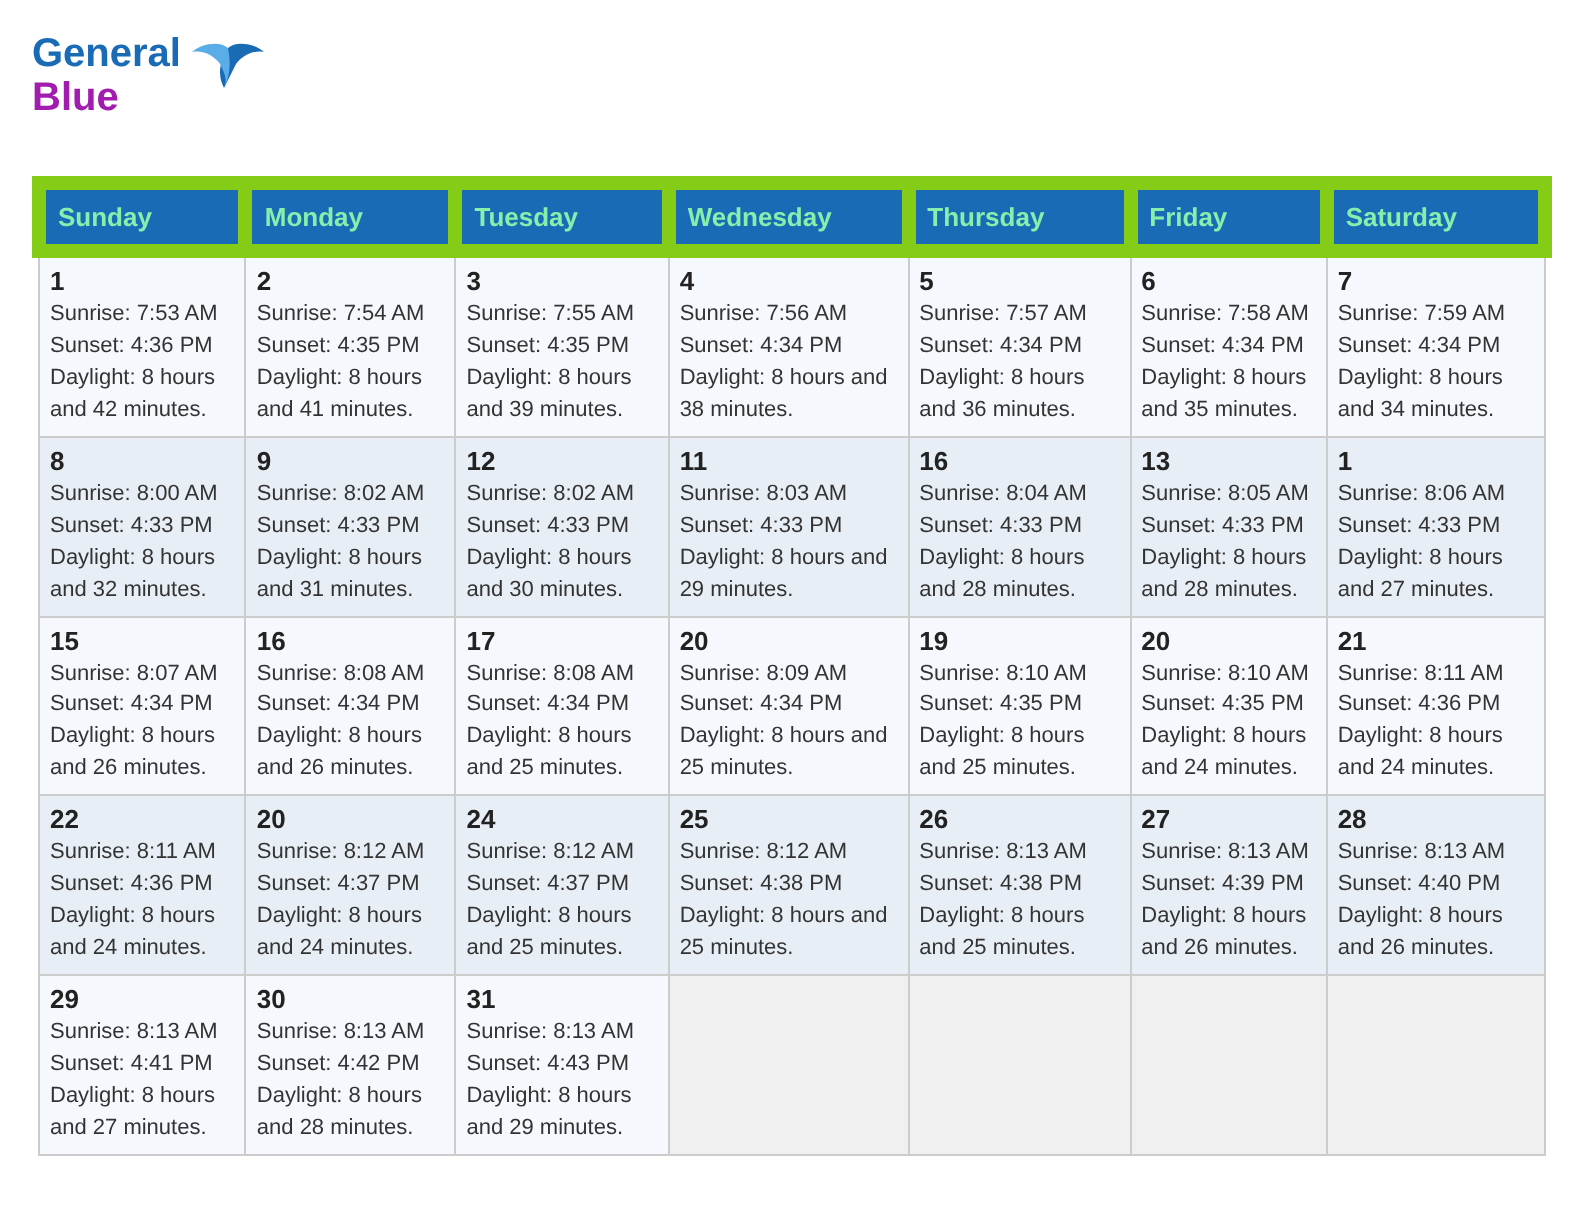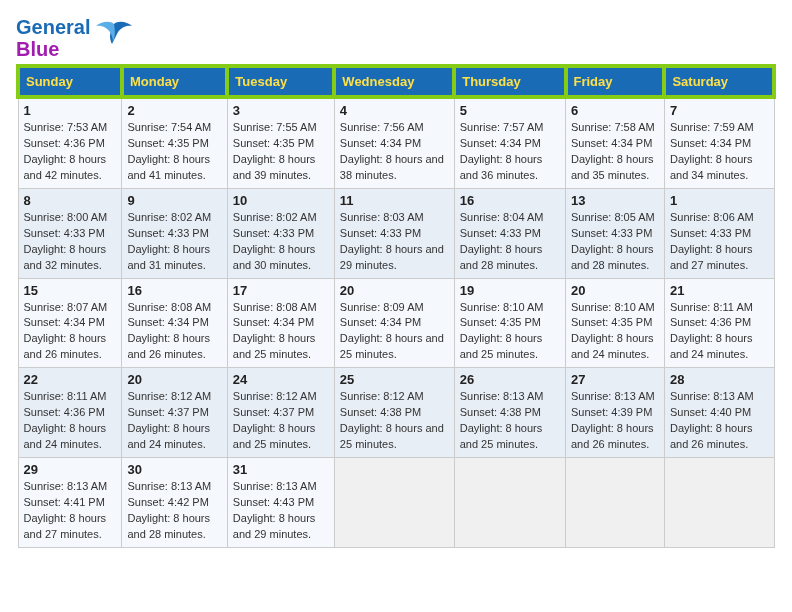--- a/index.html
+++ b/index.html
@@ -7,21 +7,21 @@
       font-family: Arial, sans-serif;
       background: #fff;
       width: 792px;
       min-height: 612px;
       padding: 16px;
     }
     .header {
       display: flex;
       justify-content: space-between;
       align-items: flex-start;
-      margin-bottom: 4px;
+      margin-bottom: 28px;
     }
     .logo {
       display: flex;
       flex-direction: column;
       align-items: flex-start;
     }
     .logo-wrapper {
       display: flex;
       align-items: center;
       gap: 4px;
@@ -38,26 +38,26 @@
       color: #333;
       margin-top: 2px;
     }
     .calendar {
       width: 100%;
       border-collapse: collapse;
       font-size: 11px;
     }
     .calendar thead tr th {
       background: #1a6bb5;
-      color: #fde047;
+      color: #86efac;
       text-align: left;
       padding: 6px 6px;
       font-size: 13px;
       font-weight: bold;
-      border: 4px solid #84cc16;
+      border: 7px solid #84cc16;
     }
     .calendar tbody tr td {
       vertical-align: top;
       border: 1px solid #ccc;
       padding: 4px 5px;
       min-height: 80px;
       background: #fff;
     }
     .calendar tbody tr:nth-child(odd) td {
       background: #f5f8fc;
@@ -153,21 +153,21 @@
       <tr>
         <td>
           <div class="day-num">8</div>
           <div class="day-info">Sunrise: 8:00 AM<br>Sunset: 4:33 PM<br>Daylight: 8 hours and 32 minutes.</div>
         </td>
         <td>
           <div class="day-num">9</div>
           <div class="day-info">Sunrise: 8:02 AM<br>Sunset: 4:33 PM<br>Daylight: 8 hours and 31 minutes.</div>
         </td>
         <td>
-          <div class="day-num">10</div>
+          <div class="day-num">12</div>
           <div class="day-info">Sunrise: 8:02 AM<br>Sunset: 4:33 PM<br>Daylight: 8 hours and 30 minutes.</div>
         </td>
         <td>
           <div class="day-num">11</div>
           <div class="day-info">Sunrise: 8:03 AM<br>Sunset: 4:33 PM<br>Daylight: 8 hours and 29 minutes.</div>
         </td>
         <td>
           <div class="day-num">16</div>
           <div class="day-info">Sunrise: 8:04 AM<br>Sunset: 4:33 PM<br>Daylight: 8 hours and 28 minutes.</div>
         </td>

